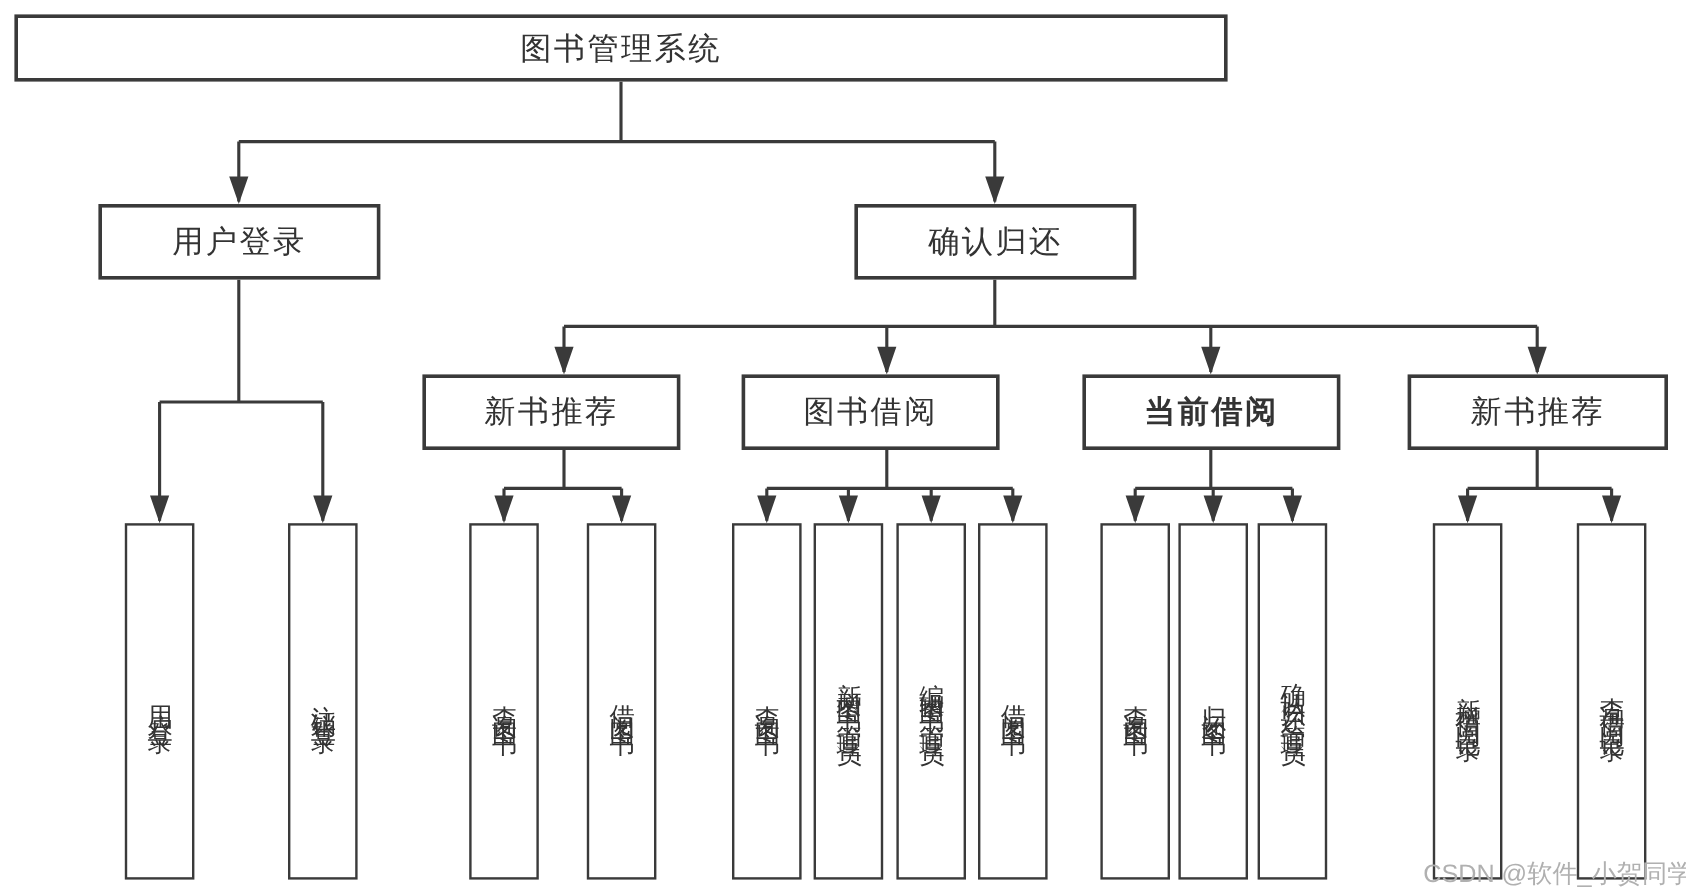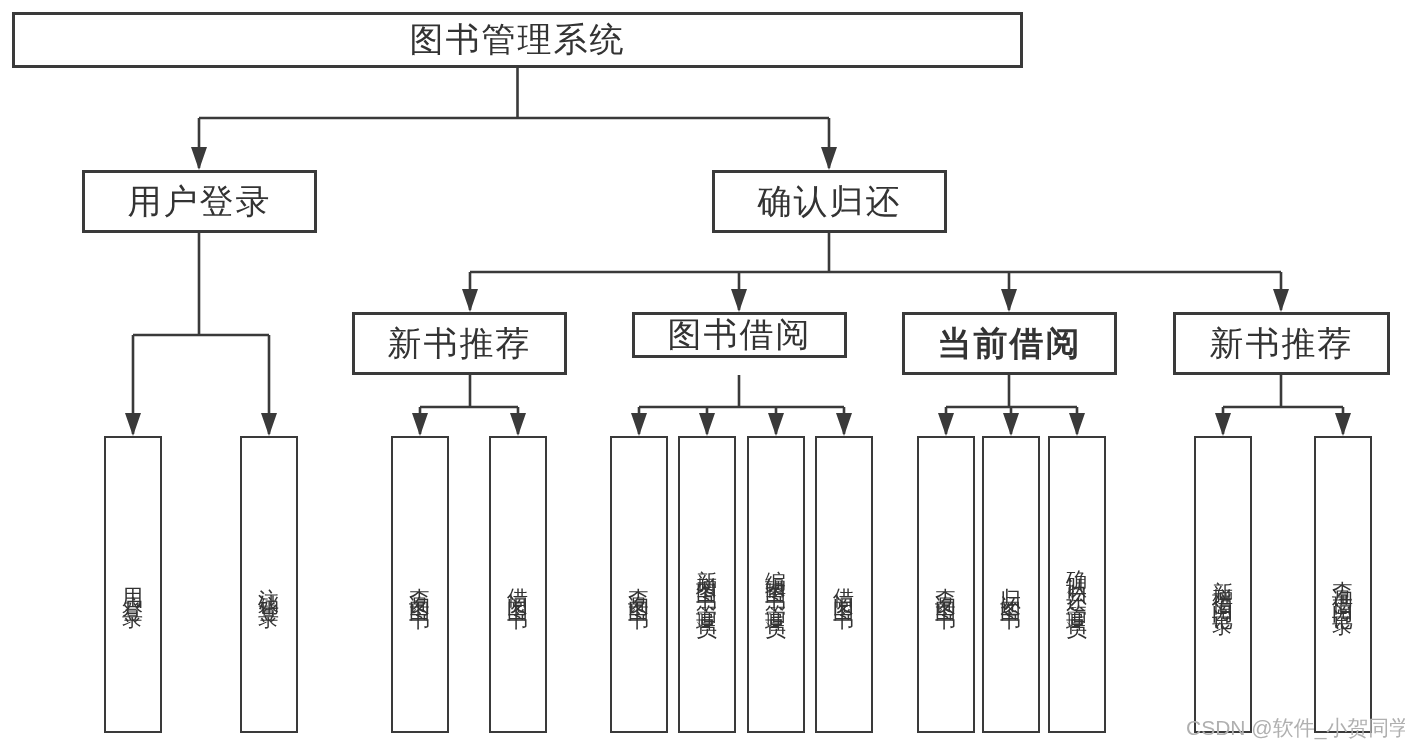--- a/index.html
+++ b/index.html
@@ -34,21 +34,21 @@
     fill: var(--line);
   }
   .hbox {
     position: absolute;
     z-index: 2;
     background: var(--box-bg);
     border: 3px solid var(--line);
     display: flex;
     align-items: center;
     justify-content: center;
-    font-size: 34px;
+    font-size: 26px;
     letter-spacing: 2px;
     color: var(--text);
     white-space: nowrap;
   }
   .vbox {
     position: absolute;
     z-index: 2;
     top: 436px;
     height: 297px;
     width: 58px;
@@ -104,21 +104,21 @@
       M946 436 l-8 -23 l16 0 z  M1011 436 l-8 -23 l16 0 z  M1077 436 l-8 -23 l16 0 z
       M1223 436 l-8 -23 l16 0 z  M1343 436 l-8 -23 l16 0 z"></path>
   </svg>
 
   <div class="hbox" style="left:12px; top:12px; width:1011px; height:56px;">图书管理系统</div>
 
   <div class="hbox" style="left:82px; top:170px; width:235px; height:63px;">用户登录</div>
   <div class="hbox" style="left:712px; top:170px; width:235px; height:63px;">确认归还</div>
 
   <div class="hbox" style="left:352px; top:312px; width:215px; height:63px;">新书推荐</div>
-  <div class="hbox" style="left:632px; top:312px; width:215px; height:46px;">图书借阅</div>
+  <div class="hbox" style="left:618px; top:312px; width:215px; height:63px;">图书借阅</div>
   <div class="hbox" style="left:902px; top:312px; width:215px; height:63px;font-weight:bold;">当前借阅</div>
   <div class="hbox" style="left:1173px; top:312px; width:217px; height:63px;">新书推荐</div>
 
   <div class="vbox" style="left:104px;">用户登录</div>
   <div class="vbox" style="left:240px;">注销登录</div>
 
   <div class="vbox" style="left:391px;">查询图书</div>
   <div class="vbox" style="left:489px;">借阅图书</div>
 
   <div class="vbox" style="left:610px;">查询图书</div>

